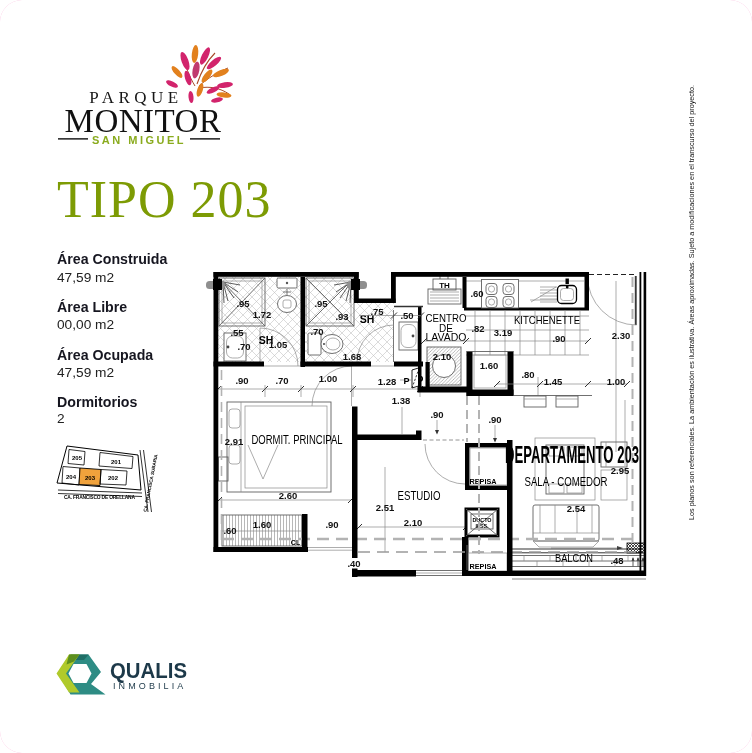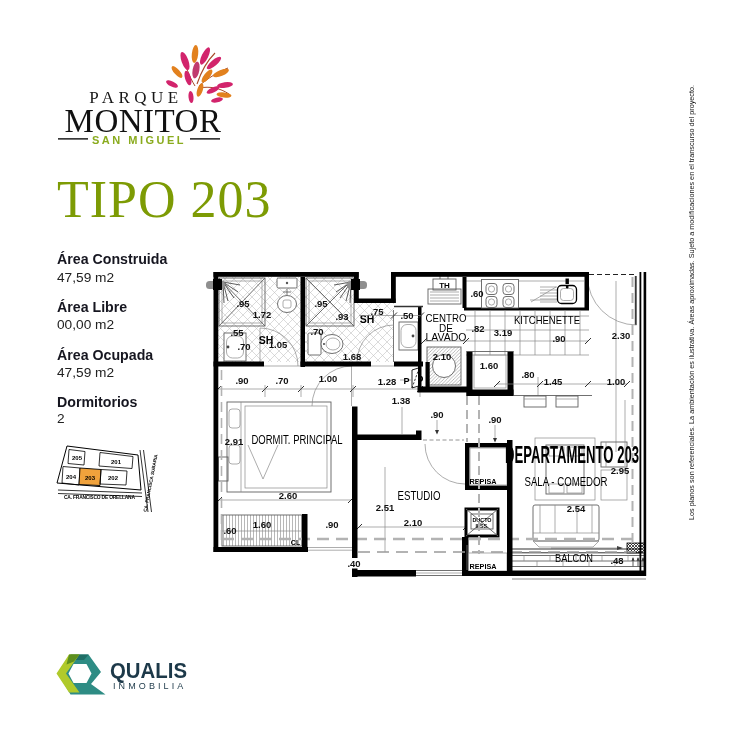--- a/index.html
+++ b/index.html
@@ -1,16 +1,16 @@
 <!DOCTYPE html>
 <html><head>
 <meta charset="utf-8">
 <style>
   html,body{margin:0;padding:0;background:#fff;}
-  #page{position:relative;width:752px;height:753px;background:#f9a8d4;overflow:hidden;font-family:"Liberation Sans",sans-serif;}
+  #page{position:relative;width:752px;height:753px;background:#f9a8d4;overflow:hidden;font-family:"Liberation Sans",sans-serif;border-radius:22px;}
   svg text{font-family:"Liberation Sans",sans-serif;}
   .ser{font-family:"Liberation Serif",serif;}
   .dim{font-size:9.5px;font-weight:bold;fill:#111;}
   .thin{stroke:#606060;stroke-width:0.9;fill:none;}
   .thn2{stroke:#8a8a8a;stroke-width:0.7;fill:none;}
   .wall{fill:#000;}
 </style>
 </head>
 <body>
 <div id="page">

